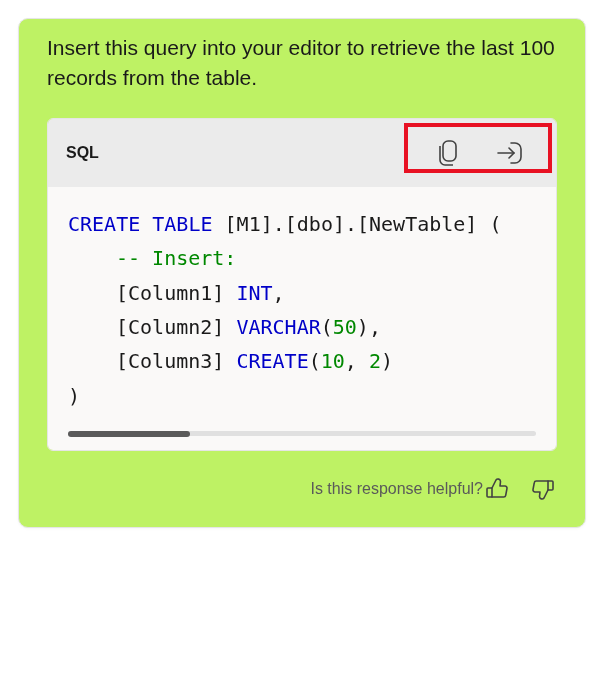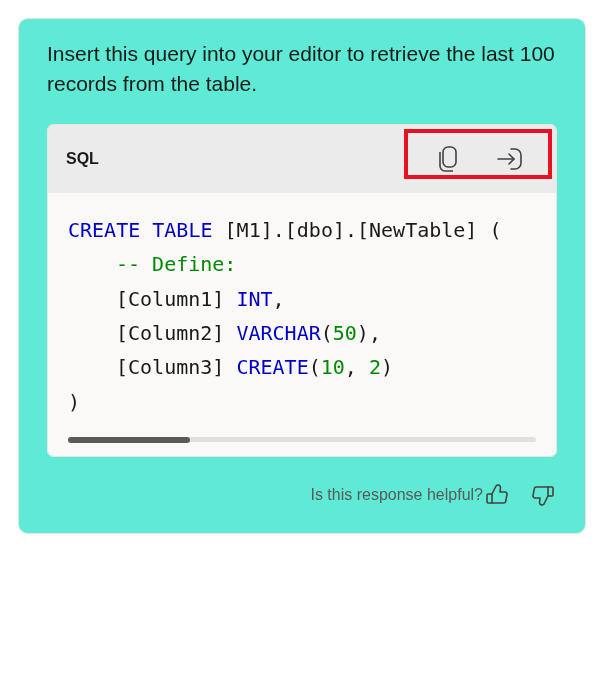--- a/index.html
+++ b/index.html
@@ -7,24 +7,24 @@
       margin: 0;
       padding: 0;
     }
     body {
       font-family: "Segoe UI", -apple-system, BlinkMacSystemFont, sans-serif;
       background: #ffffff;
       padding: 18px;
       width: 604px;
     }
     .card {
-      background: #5eead4;
+      background: #bef264;
       border: 1px solid #e5e5e5;
       border-radius: 10px;
-      padding: 20px 28px 24px 28px;
+      padding: 14px 28px 24px 28px;
       box-shadow: 0 1px 3px rgba(0,0,0,0.04);
     }
     .intro-text {
       font-size: 21px;
       color: #1a1a1a;
       line-height: 1.45;
       margin-bottom: 24px;
     }
     .code-block {
       border-radius: 6px;
@@ -152,21 +152,21 @@
             <line x1="2" y1="13" x2="18" y2="13"></line>
             <polyline points="13,8 18,13 13,18"></polyline>
           </svg>
         </button>
       </div>
       <div class="highlight-box"></div>
     </div>
     <div class="code-body">
       <div class="code-lines">
         <div><span class="kw">CREATE TABLE</span> <span class="id">[M1].[dbo].[NewTable]</span><span class="pn"> (</span></div>
-        <div><span class="indent"></span><span class="cm">-- Define:</span></div>
+        <div><span class="indent"></span><span class="cm">-- Insert:</span></div>
         <div><span class="indent"></span><span class="id">[Column1] </span><span class="dt">INT</span><span class="pn">,</span></div>
         <div><span class="indent"></span><span class="id">[Column2] </span><span class="dt">VARCHAR</span><span class="pn">(</span><span class="num">50</span><span class="pn">)</span><span class="pn">,</span></div>
         <div><span class="indent"></span><span class="id">[Column3] </span><span class="dt">CREATE</span><span class="pn">(</span><span class="num">10</span><span class="pn">, </span><span class="num">2</span><span class="pn">)</span></div>
         <div><span class="pn">)</span></div>
       </div>
       <div class="scrollbar-track">
         <div class="scrollbar-thumb"></div>
       </div>
     </div>
   </div>

